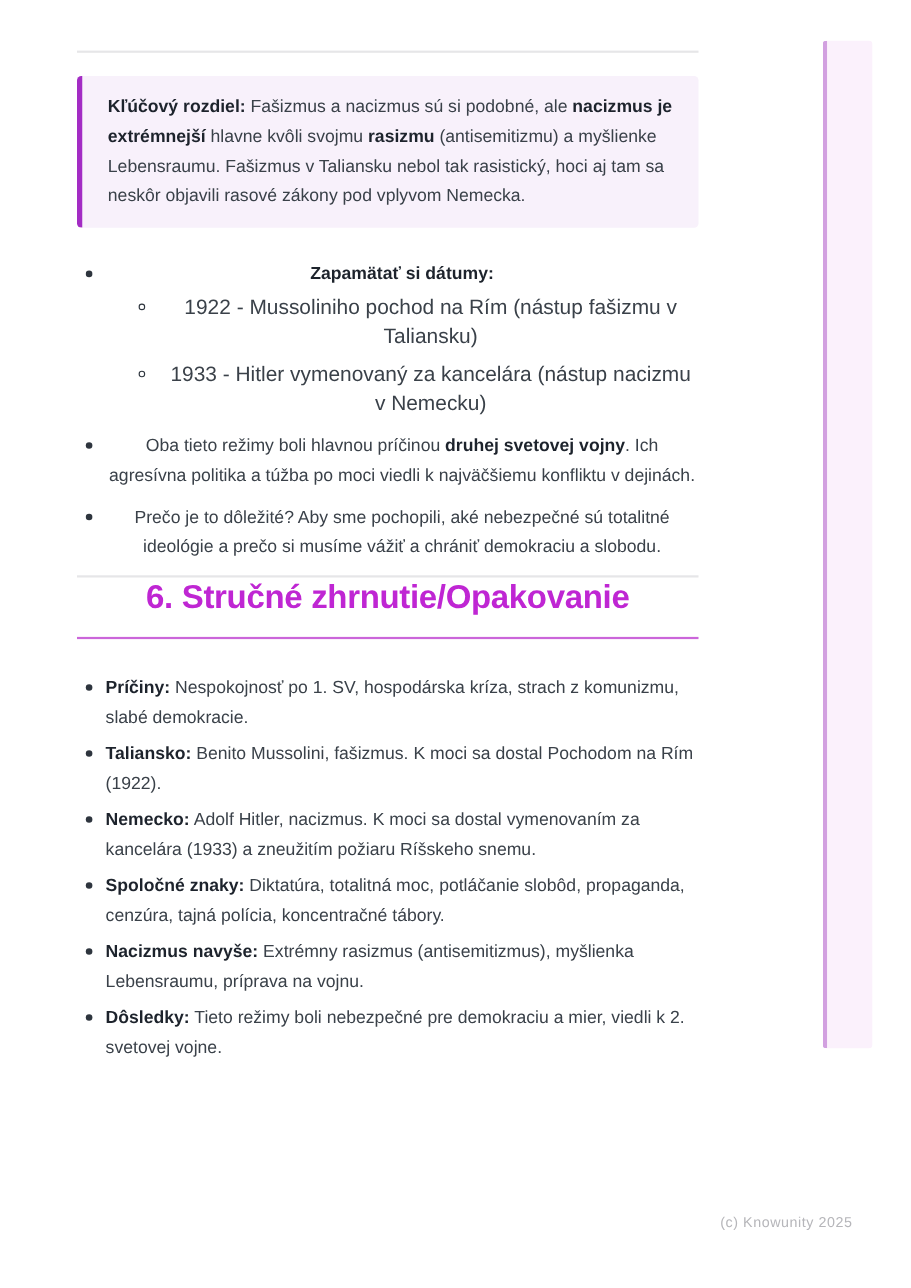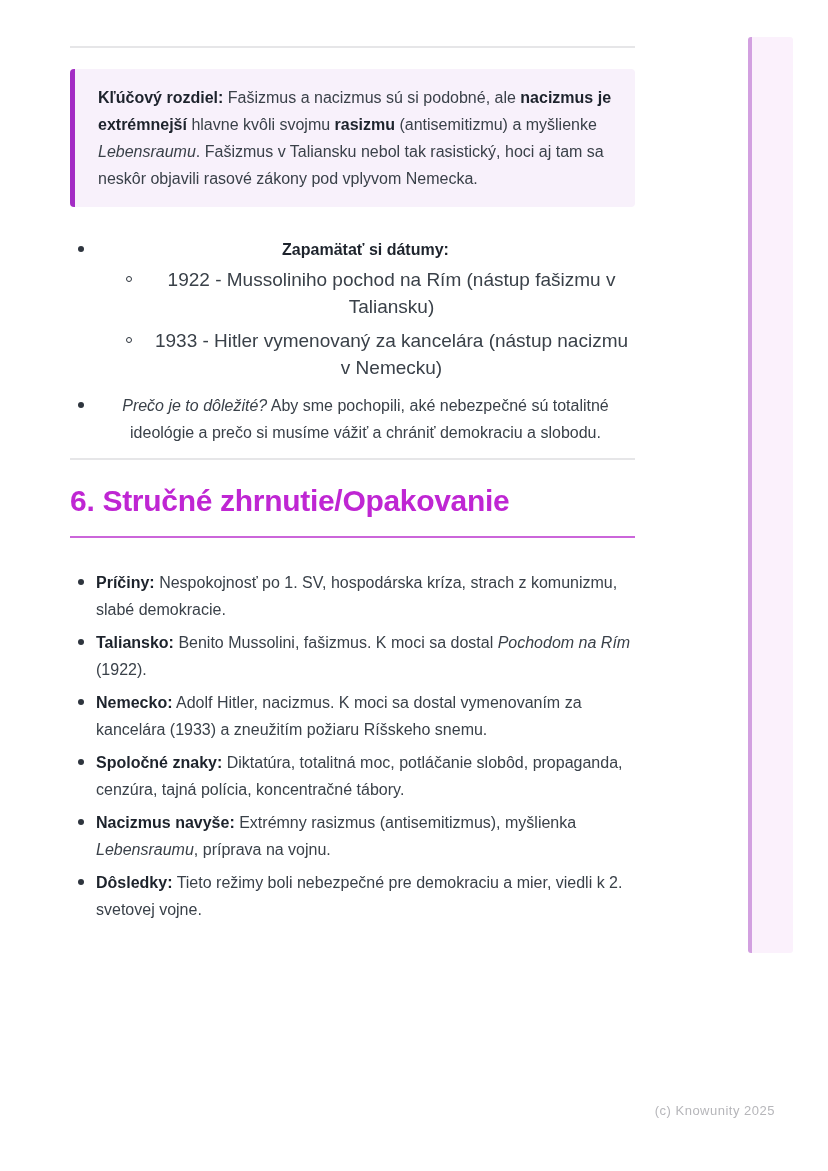--- a/index.html
+++ b/index.html
@@ -46,25 +46,24 @@
     position:absolute;left:8px;top:10px;width:6px;height:6px;border-radius:50%;
     background:#2e353e;
   }
   .sublist{list-style:none;margin-top:3px;margin-left:28px;}
   .sublist > li{position:relative;padding-left:24px;margin-bottom:7px;font-size:19px;line-height:27px;}
   .circle{
     position:absolute;left:2px;top:10px;width:6px;height:6px;border-radius:50%;
     background:transparent;border:1.6px solid #2e353e;
   }
   .rich span.b{font-weight:700;color:var(--bold_text);}
-  .rich span.i{font-style:italic;}
+  .rich span.i{}
   .heading{
-    margin-top:22px;
     font-size:30px;line-height:38px;font-weight:700;
-    color:var(--heading);letter-spacing:-0.3px;
+    color:var(--heading);letter-spacing:-0.3px;text-align:center;
   }
   .heading-underline{
     border:none;border-top:2px solid var(--heading_underline);
     height:0;width:100%;margin-top:16px;
   }
   .side-strip{
     position:absolute;left:748px;top:37px;width:45px;height:916px;
     background:var(--side_strip_bg);
     border-left:4px solid var(--side_strip_border);
     border-radius:3px;
@@ -94,20 +93,24 @@
         <ul class="sublist">
           <li>
             <span class="circle"></span>
             <div>1922 - Mussoliniho pochod na Rím (nástup fašizmu v Taliansku)</div>
           </li>
           <li>
             <span class="circle"></span>
             <div>1933 - Hitler vymenovaný za kancelára (nástup nacizmu v Nemecku)</div>
           </li>
         </ul>
+      </li>
+      <li>
+        <span class="dot"></span>
+        <div class="rich"><span>Oba tieto režimy boli hlavnou príčinou </span><span class="b">druhej svetovej vojny</span><span>. Ich agresívna politika a túžba po moci viedli k najväčšiemu konfliktu v dejinách.</span></div>
       </li>
       <li>
         <span class="dot"></span>
         <div class="rich"><span class="i">Prečo je to dôležité?</span><span> Aby sme pochopili, aké nebezpečné sú totalitné ideológie a prečo si musíme vážiť a chrániť demokraciu a slobodu.</span></div>
       </li>
     </ul>
 
     <hr class="divider divider-mid">
 
     <h2 class="heading">6. Stručné zhrnutie/Opakovanie</h2>

